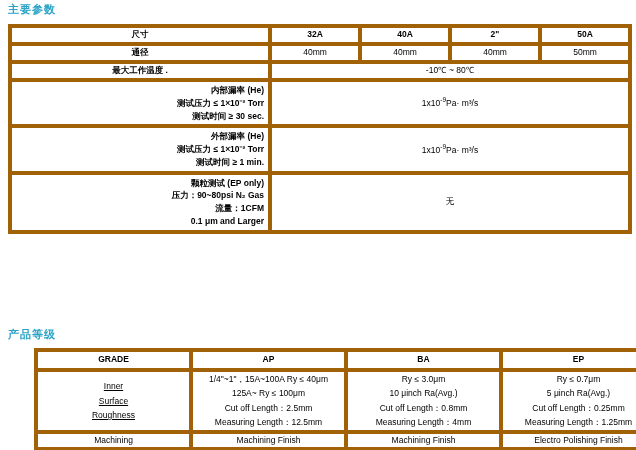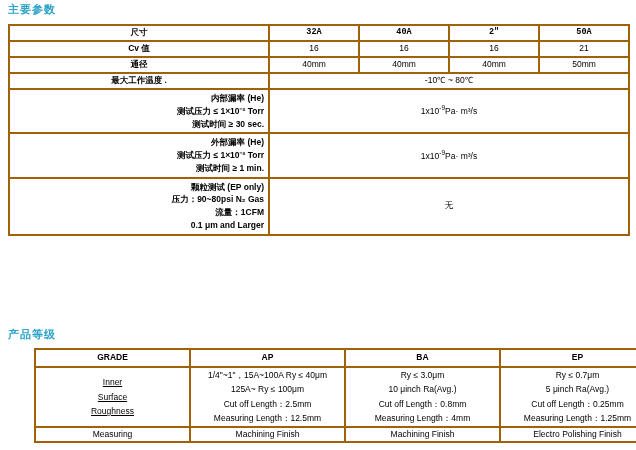--- a/index.html
+++ b/index.html
@@ -33,21 +33,21 @@
   #title-grade {
     position: absolute;
     left: 8px;
     top: 327px;
   }
   table {
     border-collapse: collapse;
     table-layout: fixed;
   }
   td, th {
-    border: 2px solid #a16207;
+    border: 4px solid #a16207;
     font-size: 8.5px;
     text-align: center;
     vertical-align: middle;
     padding: 0;
     font-weight: normal;
     line-height: 1.35;
   }
   
   #params-table {
     position: absolute;
@@ -57,21 +57,20 @@
   }
   #params-table td {
     height: 14px;
   }
   #params-table .label {
     font-weight: bold;
     font-size: 8.5px;
   }
   #params-table .hdr {
     font-weight: bold;
-    font-family: Liberation Mono, monospace;
   }
   .cell-block {
     padding: 2px 4px;
     text-align: right;
     font-weight: bold;
     line-height: 1.5;
     margin-left: 28px;
   }
   .cell-block .ln {
     display: block;
@@ -133,27 +132,20 @@
     </colgroup>
     <tbody>
       <tr>
         <td class="label">尺寸</td>
         <td class="hdr">32A</td>
         <td class="hdr">40A</td>
         <td class="hdr">2"</td>
         <td class="hdr">50A</td>
       </tr>
       <tr>
-        <td class="label">Cv 值</td>
-        <td>16</td>
-        <td>16</td>
-        <td>16</td>
-        <td>21</td>
-      </tr>
-      <tr>
         <td class="label">通径</td>
         <td>40mm</td>
         <td>40mm</td>
         <td>40mm</td>
         <td>50mm</td>
       </tr>
       <tr>
         <td class="label">最大工作温度 .</td>
         <td colspan="4">-10℃ ~ 80℃</td>
       </tr>
@@ -224,21 +216,21 @@
           <span class="ln">Measuring Length：4mm</span>
         </td>
         <td class="multi">
           <span class="ln">Ry ≤ 0.7μm</span>
           <span class="ln">5 μinch Ra(Avg.)</span>
           <span class="ln">Cut off Length：0.25mm</span>
           <span class="ln">Measuring Length：1.25mm</span>
         </td>
       </tr>
       <tr>
-        <td>Measuring</td>
+        <td>Machining</td>
         <td>Machining Finish</td>
         <td>Machining Finish</td>
         <td>Electro Polishing Finish</td>
       </tr>
     </tbody>
   </table>
 
 </div>
 
 </body></html>

